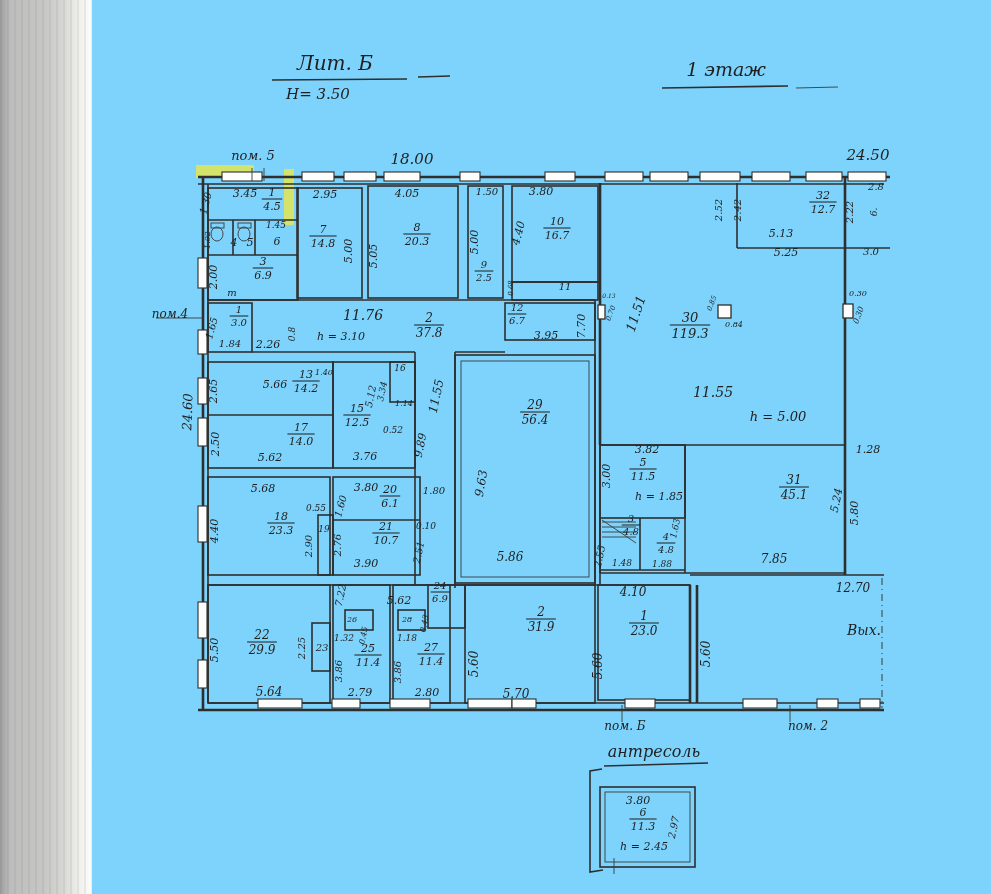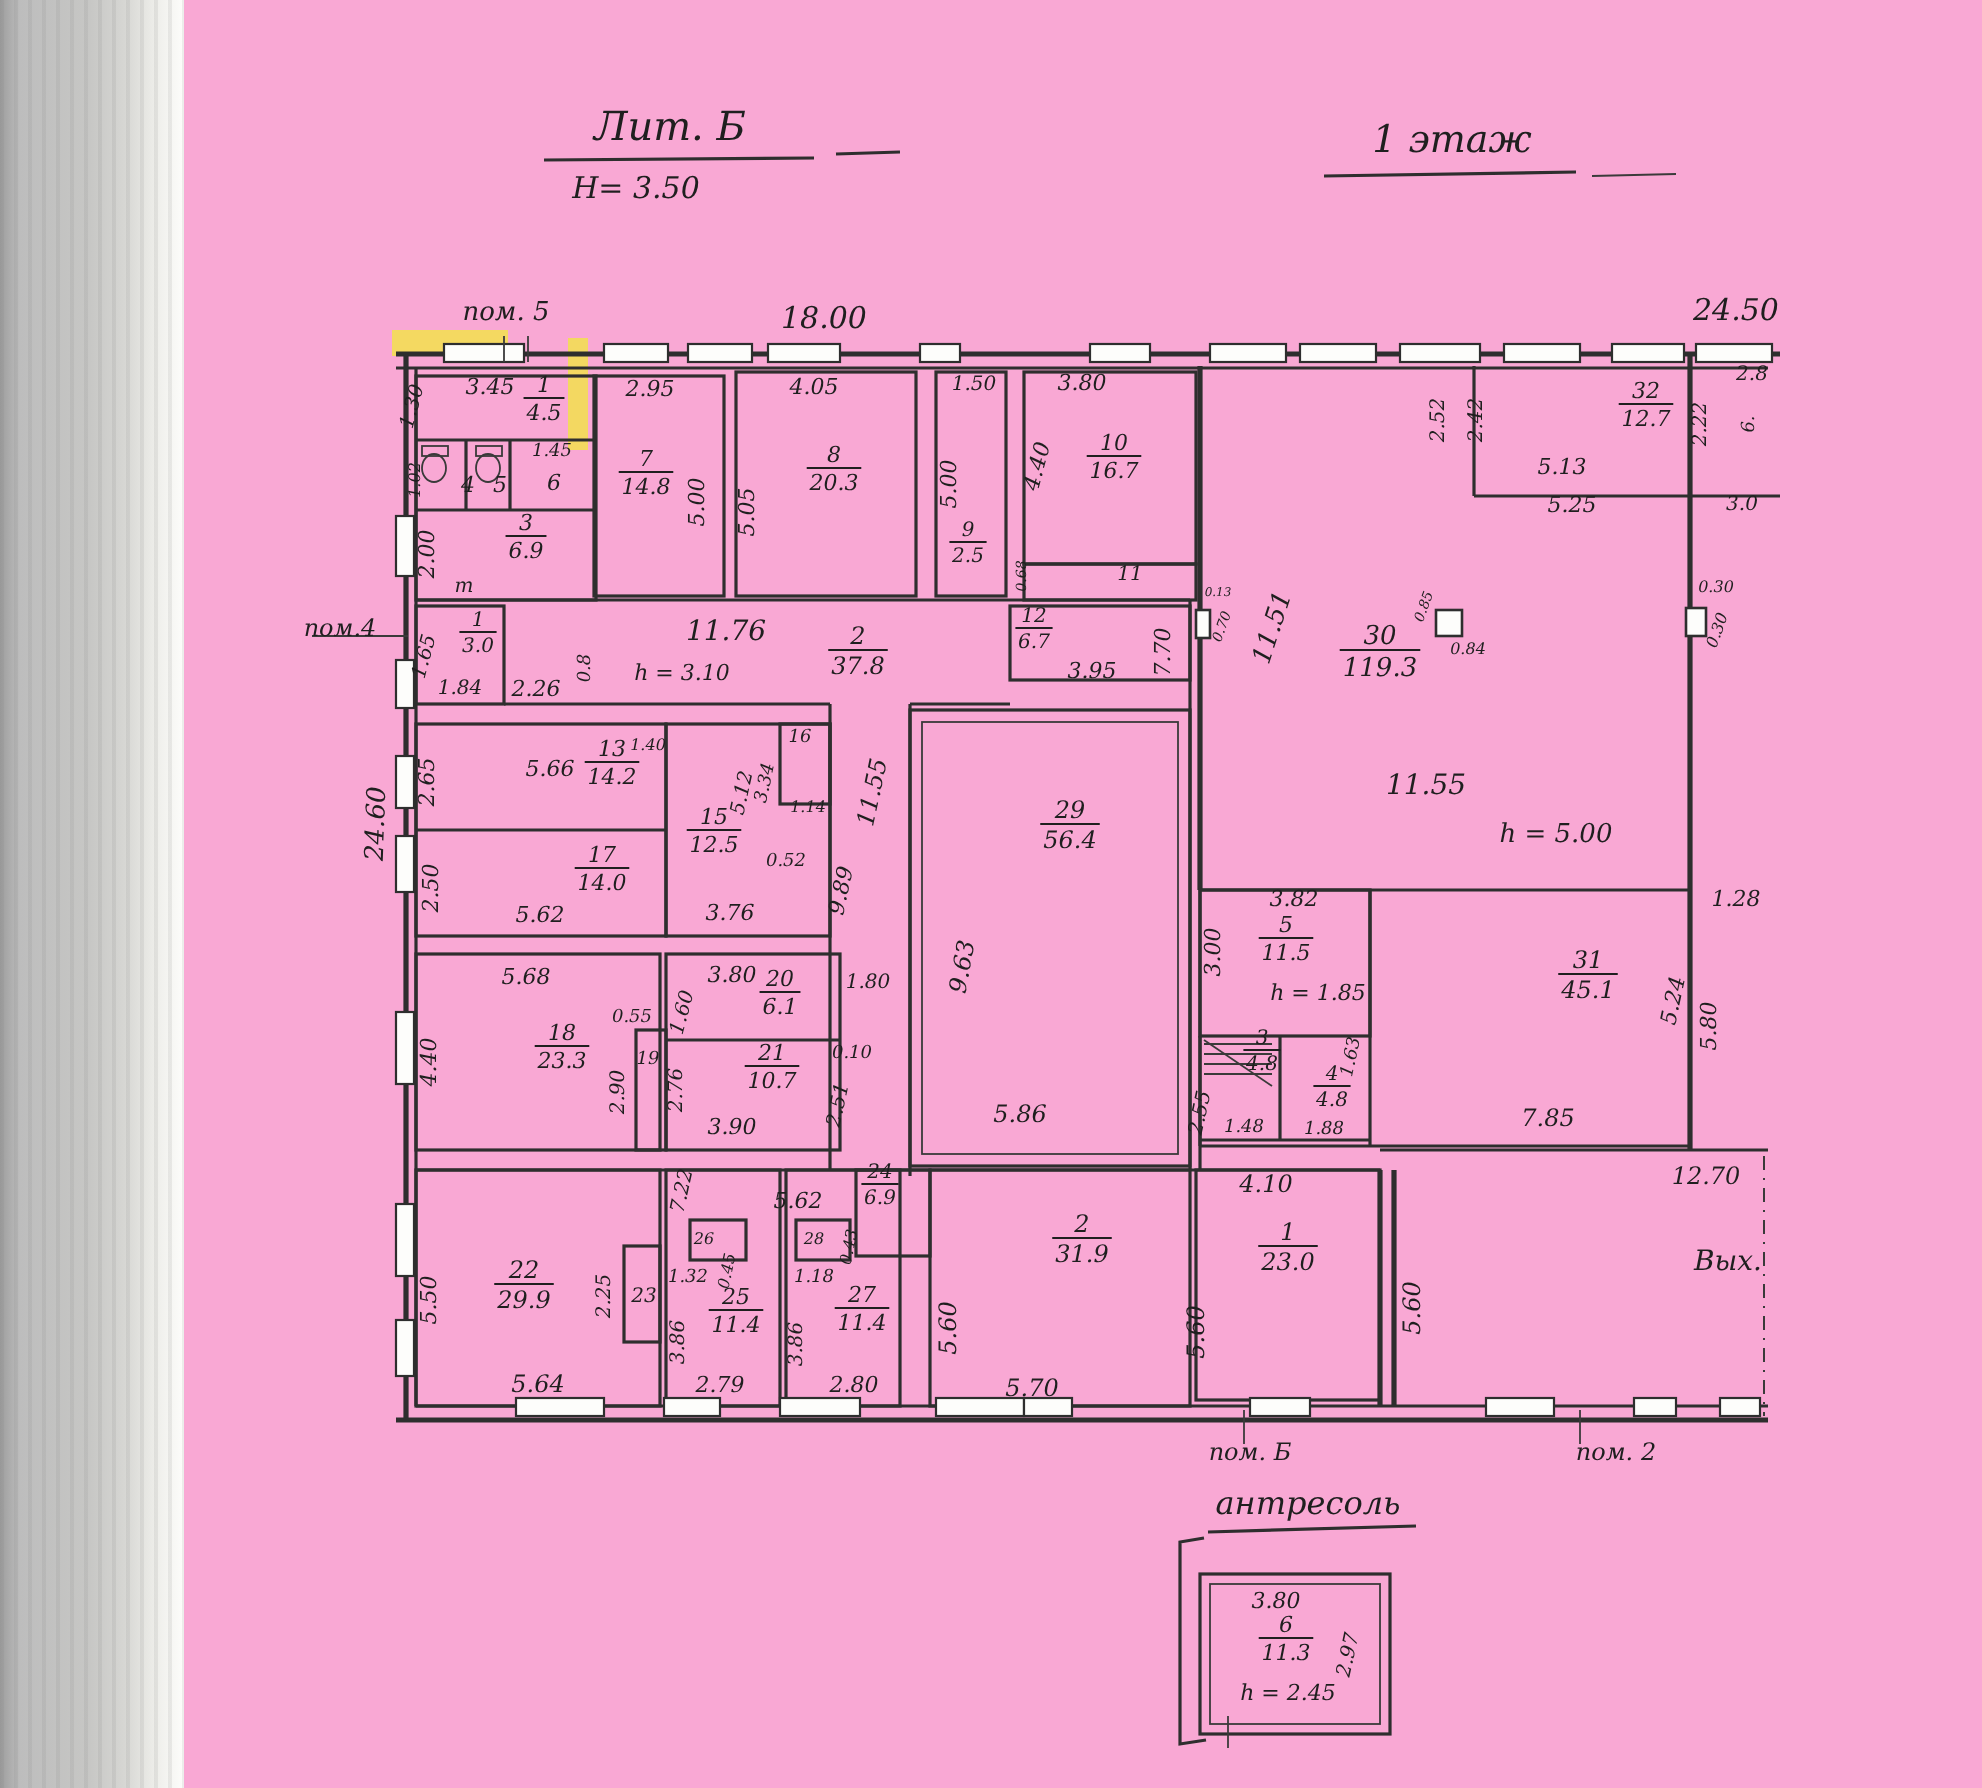--- a/index.html
+++ b/index.html
@@ -1,16 +1,16 @@
 <!DOCTYPE html>
 <html><head>
 <meta charset="utf-8">
 <style>
   html,body{margin:0;padding:0;background:#ffffff;}
-  #stage{position:relative;width:991px;height:894px;background:#f9a8d4;overflow:hidden;
+  #stage{position:relative;width:991px;height:894px;background:#7dd3fc;overflow:hidden;
          font-family:"DejaVu Serif", serif;}
   #scanband{position:absolute;left:0;top:0;width:92px;height:894px;
     background:
       repeating-linear-gradient(90deg, rgba(120,120,120,.12) 0 2px, rgba(255,255,255,0) 2px 7px),
       linear-gradient(90deg,#9d9d9d 0,#bdbdbd 10px,#c7c7c5 45px,#d6d6d3 62px,#eeeeea 78px,#fdfdfb 92px);}
   svg{position:absolute;left:0;top:0;}
   .w{fill:none;stroke:#2e2e2e;stroke-width:1.6;}
   .w2{fill:none;stroke:#2e2e2e;stroke-width:2.6;}
   .thin{fill:none;stroke:#3a3a3a;stroke-width:0.9;}
   .win{fill:#fdfdfb;stroke:#2e2e2e;stroke-width:1.1;}

